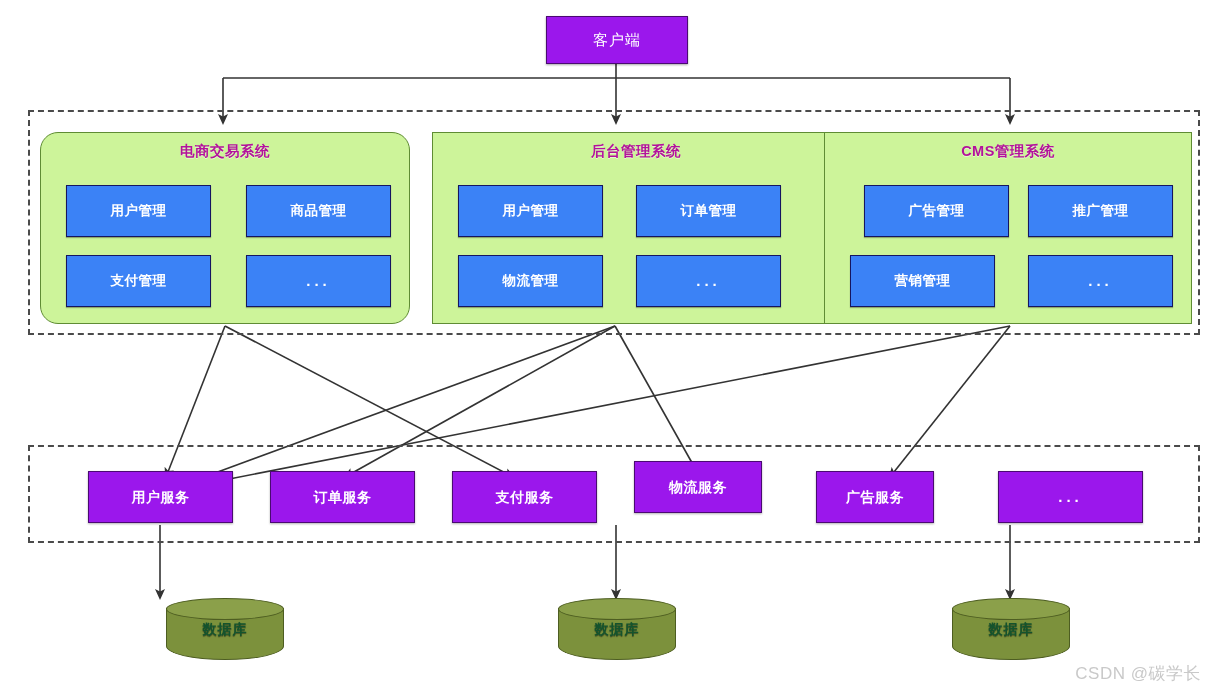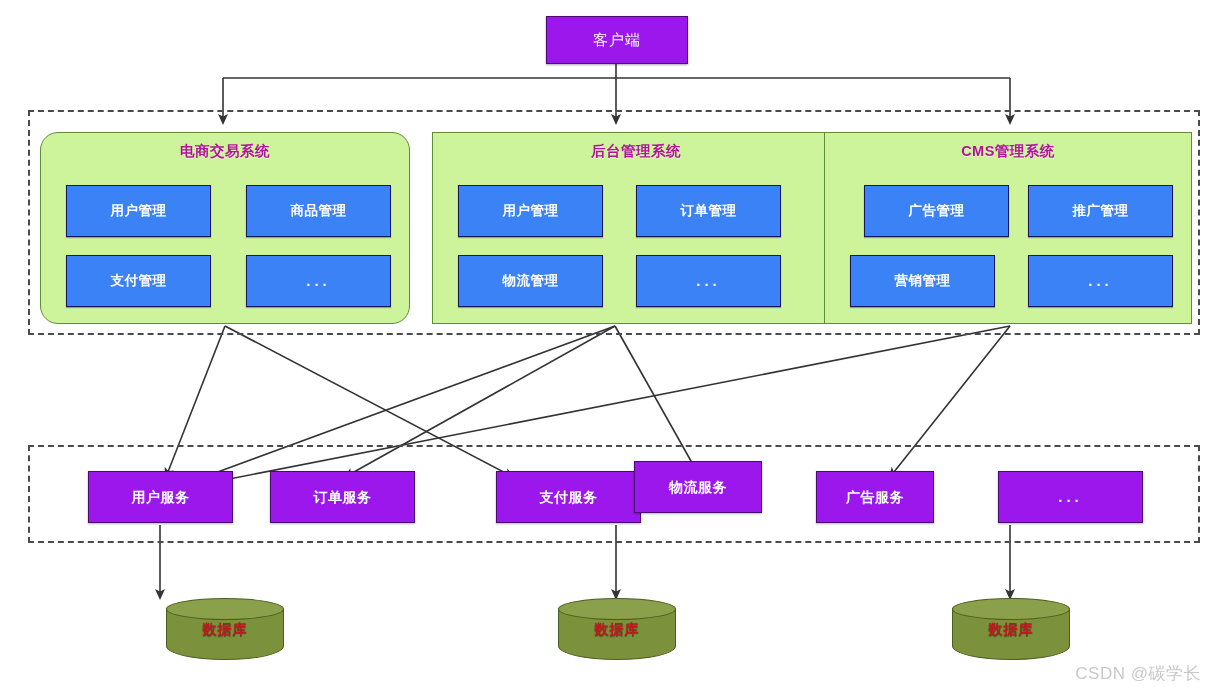--- a/index.html
+++ b/index.html
@@ -62,21 +62,21 @@
     position:absolute;left:0;right:0;top:10px;bottom:0;
     background:#7c913c;border:1.5px solid #4d5d21;border-top:none;
     border-radius:0 0 50% 50%/0 0 14px 14px;
   }
   .db .top{
     position:absolute;left:0;right:0;top:0;height:20px;
     background:#8ba04a;border:1.5px solid #4d5d21;border-radius:50%/50%;
   }
   .db .label{
     position:absolute;left:0;right:0;top:50%;transform:translateY(-46%);
-    text-align:center;color:#b91c1c;font-size:14px;font-weight:700;
+    text-align:center;color:#14532d;font-size:14px;font-weight:700;
     letter-spacing:1px;text-shadow:0 1px 1px rgba(0,0,0,.45);
   }
 
   
   .watermark{
     position:absolute;right:10px;bottom:8px;color:#c9c9c9;
     font-size:17px;letter-spacing:.5px;user-select:none;
   }
 </style>
 </head>
@@ -141,21 +141,21 @@
     <div class="node module" style="left:23px;top:52px;width:145px;height:52px;margin-left:16px;">广告管理</div>
     <div class="node module" style="left:203px;top:52px;width:145px;height:52px;">推广管理</div>
     <div class="node module" style="left:25px;top:122px;width:145px;height:52px;">营销管理</div>
     <div class="node module dots" style="left:203px;top:122px;width:145px;height:52px;">...</div>
   </div>
 
   <div class="layer-dash" style="left:28px;top:445px;width:1172px;height:98px;"></div>
 
   <div class="node service" style="left:88px;top:471px;width:145px;height:52px;">用户服务</div>
   <div class="node service" style="left:270px;top:471px;width:145px;height:52px;">订单服务</div>
-  <div class="node service" style="left:452px;top:471px;width:145px;height:52px;margin-left:44px;">支付服务</div>
+  <div class="node service" style="left:452px;top:471px;width:145px;height:52px;">支付服务</div>
   <div class="node service" style="left:634px;top:461px;width:128px;height:52px;">物流服务</div>
   <div class="node service" style="left:816px;top:471px;width:118px;height:52px;">广告服务</div>
   <div class="node service dots" style="left:998px;top:471px;width:145px;height:52px;">...</div>
 
   <div class="db" style="left:166px;top:598px;width:118px;height:62px;">
     <div class="body"></div>
     <div class="top"></div>
     <div class="label">数据库</div>
   </div>
 

